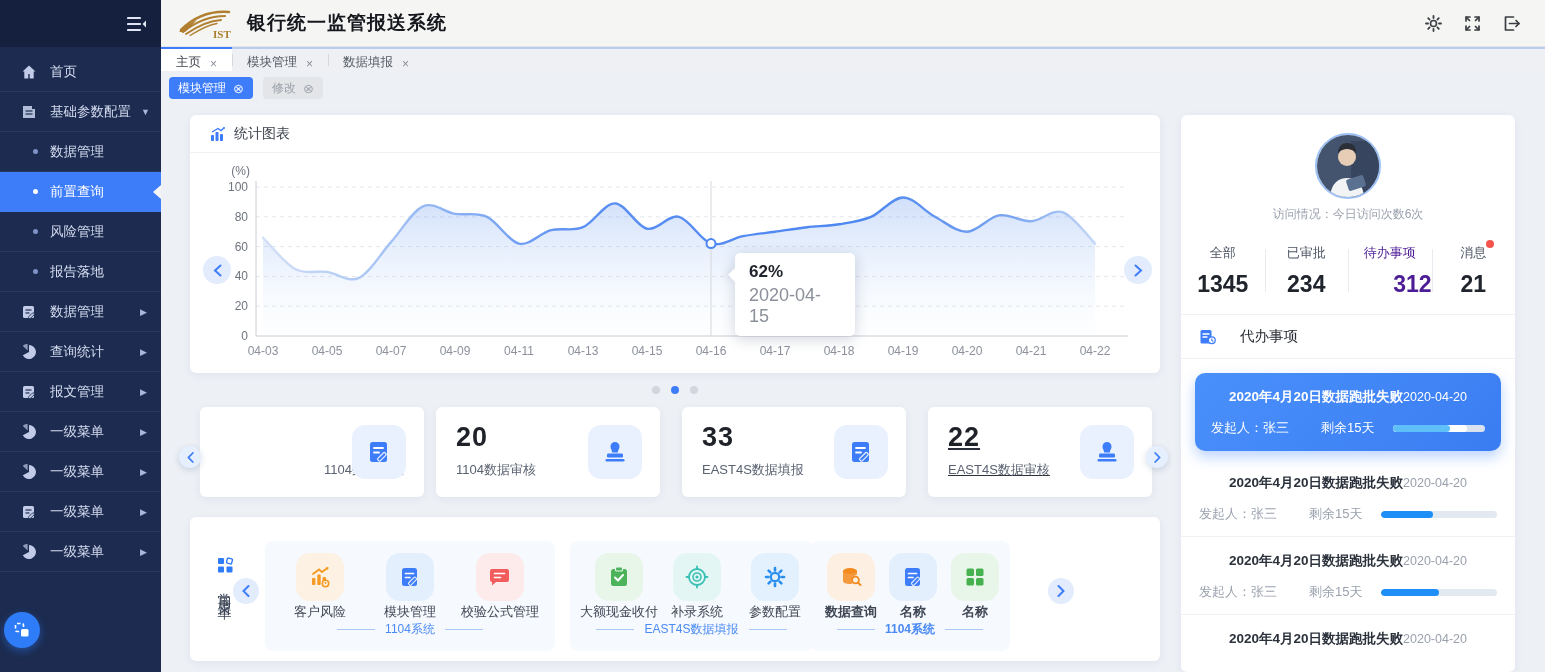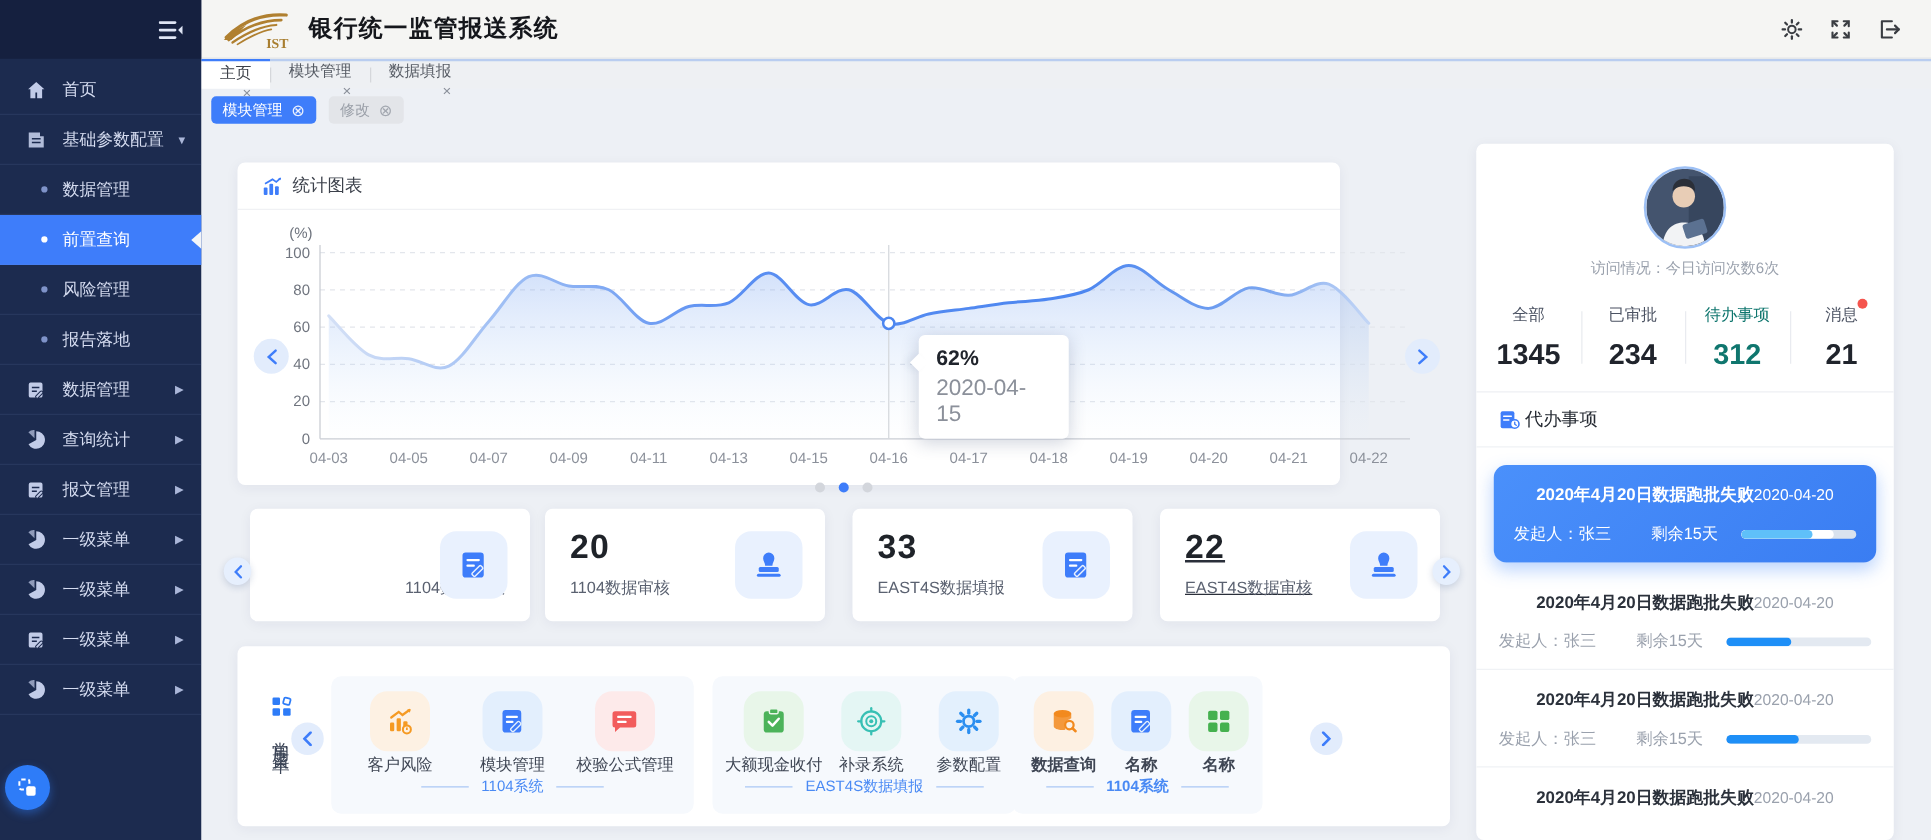--- a/index.html
+++ b/index.html
@@ -33,32 +33,32 @@
   
   .topbar { position:absolute; left:161px; top:0; right:0; height:47px; background:#f5f5f3;
     border-bottom:1px solid #e4e5e7; display:flex; align-items:center; padding:0 24px 0 14px; z-index:20; }
   .logo { display:flex; align-items:flex-end; margin-right:10px; }
   .app-title { font-size:19px; font-weight:bold; color:#15171c; letter-spacing:1px; }
   .top-icons { margin-left:auto; display:flex; align-items:center; gap:22px; color:#3a3d42; }
   .top-icons svg { cursor:pointer; }
   
   .tabbar { position:absolute; left:161px; top:47px; right:0; height:24px; background:#eef0f3;
     border-top:2px solid #b9cdf0; display:flex; align-items:stretch; z-index:19; }
-  .tab { display:flex; align-items:flex-end; padding:0 15px; font-size:12.5px; color:#565b64; cursor:pointer; position:relative;flex-direction:column; }
+  .tab { display:flex; align-items:flex-end; padding:0 15px; font-size:12.5px; color:#565b64; cursor:pointer; position:relative; }
   .tab .x { margin-left:9px; font-size:12px; color:#8a8f99; }
   .tab.active { background:#fff; color:#3c4048; margin-top:-2px; border-top:2px solid #3e7dfa; padding-top:1px; }
   .tab + .tab:not(.active)::before { content:""; position:absolute; left:0; top:5px; bottom:5px; width:1px; background:#d5d7db; }
   .tagrow { position:absolute; left:161px; top:73px; right:0; height:30px; display:flex; align-items:center; padding-left:8px; gap:10px; }
   .pill { display:inline-flex; align-items:center; height:22px; padding:0 9px; border-radius:4px; font-size:12px; cursor:pointer; }
   .pill.blue { background:#3e7dfa; color:#fff; }
   .pill.gray { background:#e3e5e9; color:#9ba0a9; }
   .pill .cx { margin-left:7px; font-size:13px; line-height:1; opacity:.9; }
   
   .card { position:absolute; background:#fff; border-radius:6px; box-shadow:0 2px 10px rgba(30,40,80,.06); }
-  .chart-card { left:190px; top:130px; width:882px; height:258px; }
+  .chart-card { left:190px; top:115px; width:970px; height:258px; }
   .card-head { display:flex; align-items:center; gap:8px; height:38px; padding:0 20px;
     border-bottom:1px solid #f0f1f4; font-size:14px; color:#3c414b; }
   .chart-wrap { position:relative; }
   #chartSvg { position:absolute; left:28px; top:9px; width:950px; height:200px; }
   .tooltip { position:absolute; left:545px; top:100px; width:120px; background:#fff; border-radius:5px;
     box-shadow:0 3px 14px rgba(40,60,100,.22); padding:9px 14px; z-index:5; }
   .tooltip .tv { font-size:17px; font-weight:bold; color:#20242c; }
   .tooltip .td { font-size:18px; color:#8b909a; margin-top:3px; }
   .tooltip .arrow { position:absolute; left:-5px; top:17px; width:10px; height:10px; background:#fff;
     transform:rotate(45deg); box-shadow:-3px 3px 6px rgba(40,60,100,.08); }
@@ -91,23 +91,23 @@
   .right-card { left:1181px; top:115px; width:334px; height:557px; overflow:hidden; }
   .avatar { width:66px; height:66px; border-radius:50%; margin:18px auto 0; border:2px solid #9dc0f5; overflow:hidden; }
   .uname { text-align:center; margin-top:10px; font-size:17px; font-weight:bold; color:#272c36; }
   .uname .dcaret { font-size:10px; color:#9aa1ad; margin-left:6px; }
   .uvisit { text-align:center; margin-top:7px; font-size:12px; color:#9aa1ad; }
   .ustats { display:flex; margin-top:20px; padding-bottom:16px; border-bottom:1px solid #eef0f3; }
   .ustat { flex:1; text-align:center; position:relative; }
   .ustat + .ustat::before { content:""; position:absolute; left:0; top:6px; bottom:6px; width:1px; background:#e9ebf0; }
   .ustat .sl { font-size:13px; color:#4c5363; position:relative; display:inline-block; }
   .ustat .sv { font-size:23px; font-weight:bold; color:#20242c; margin-top:9px; }
-  .ustat.hl .sl, .ustat.hl .sv { color:#0f766e; }
+  .ustat.hl .sl, .ustat.hl .sv { color:#4c1d95;text-align:right; }
   .ustat .rdot { position:absolute; right:-8px; top:-4px; width:8px; height:8px; border-radius:50%; background:#f5544d; }
-  .todo-head { display:flex; align-items:center; gap:4px; padding:12px 18px; font-size:14.5px; color:#262b33;
+  .todo-head { display:flex; align-items:center; gap:24px; padding:12px 18px; font-size:14.5px; color:#262b33;
     border-bottom:1px solid #f0f2f5; }
   .todo-item { padding:15px 18px 13px; cursor:pointer; }
   .todo-item + .todo-item { border-top:1px solid #f0f2f5; }
   .ti-row1 { display:flex; justify-content:center; align-items:baseline; }
   .ti-title { font-size:13.5px; font-weight:bold; color:#2b313b; }
   .ti-date { font-size:12.5px; color:#9aa1ad; }
   .ti-row2 { display:flex; align-items:center; margin-top:13px; font-size:13px; color:#9aa1ad; }
   .ti-init { width:110px; }
   .ti-rem { width:72px; }
   .prog { flex:1; height:7px; border-radius:4px; background:#e3e9f1; position:relative; overflow:hidden; }

